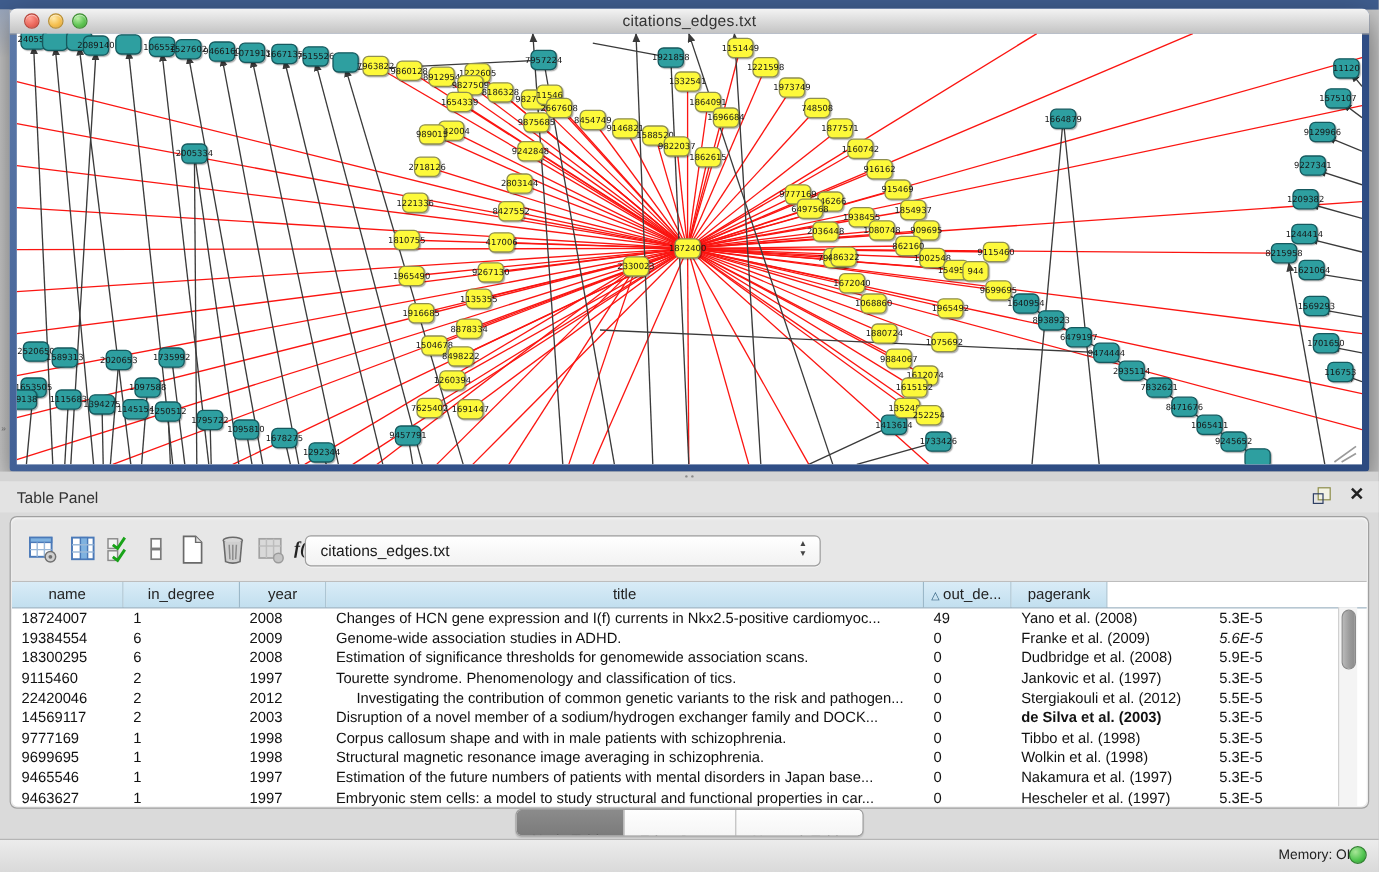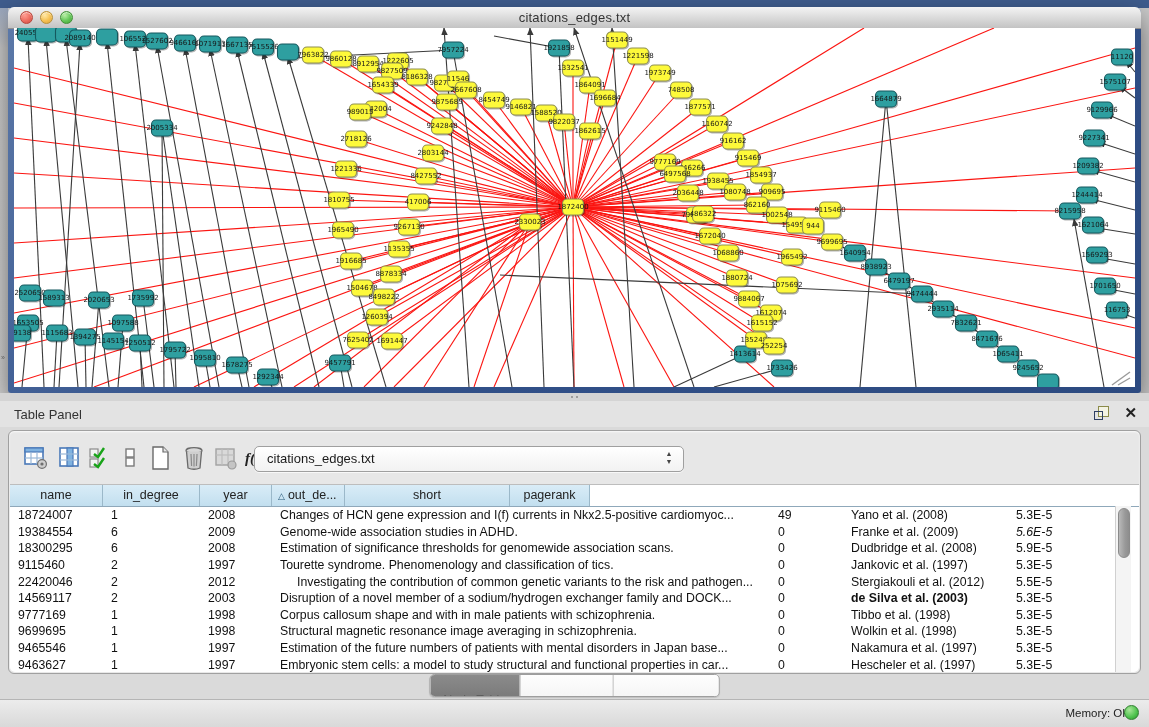--- a/index.html
+++ b/index.html
@@ -900,22 +900,22 @@
       <span class="dd-text">citations_edges.txt</span>
       <div class="dd-arrows">▲<br>▼</div>
     </div>
   </div>
 
   <div class="table-wrap">
     <div class="thead" id="thead">
         <div class="th" style="width: 93px;">name</div>
         <div class="th" style="width: 97px;">in_degree</div>
         <div class="th" style="width: 72px;">year</div>
+        <div class="th" style="width: 498px;">title</div>
         <div class="th sorted" style="width: 73px;"><span class="tri">△</span>out_de...</div>
-        <div class="th" style="width: 165px;">short</div>
         <div class="th" style="width: 80px;">pagerank</div>
         <div class="th" style="flex: 1 1 0%; background: rgb(255, 255, 255); border-right: none;"></div>
       </div>
     <div id="tbody">
         <div class="trow">
           <div class="td" style="width: 93px;">18724007</div>
           <div class="td" style="width: 97px;">1</div>
           <div class="td" style="width: 72px;">2008</div>
           <div class="td" style="width: 498px;">Changes of HCN gene expression and I(f) currents in Nkx2.5-positive cardiomyoc...</div>
           <div class="td" style="width: 73px;">49</div>

